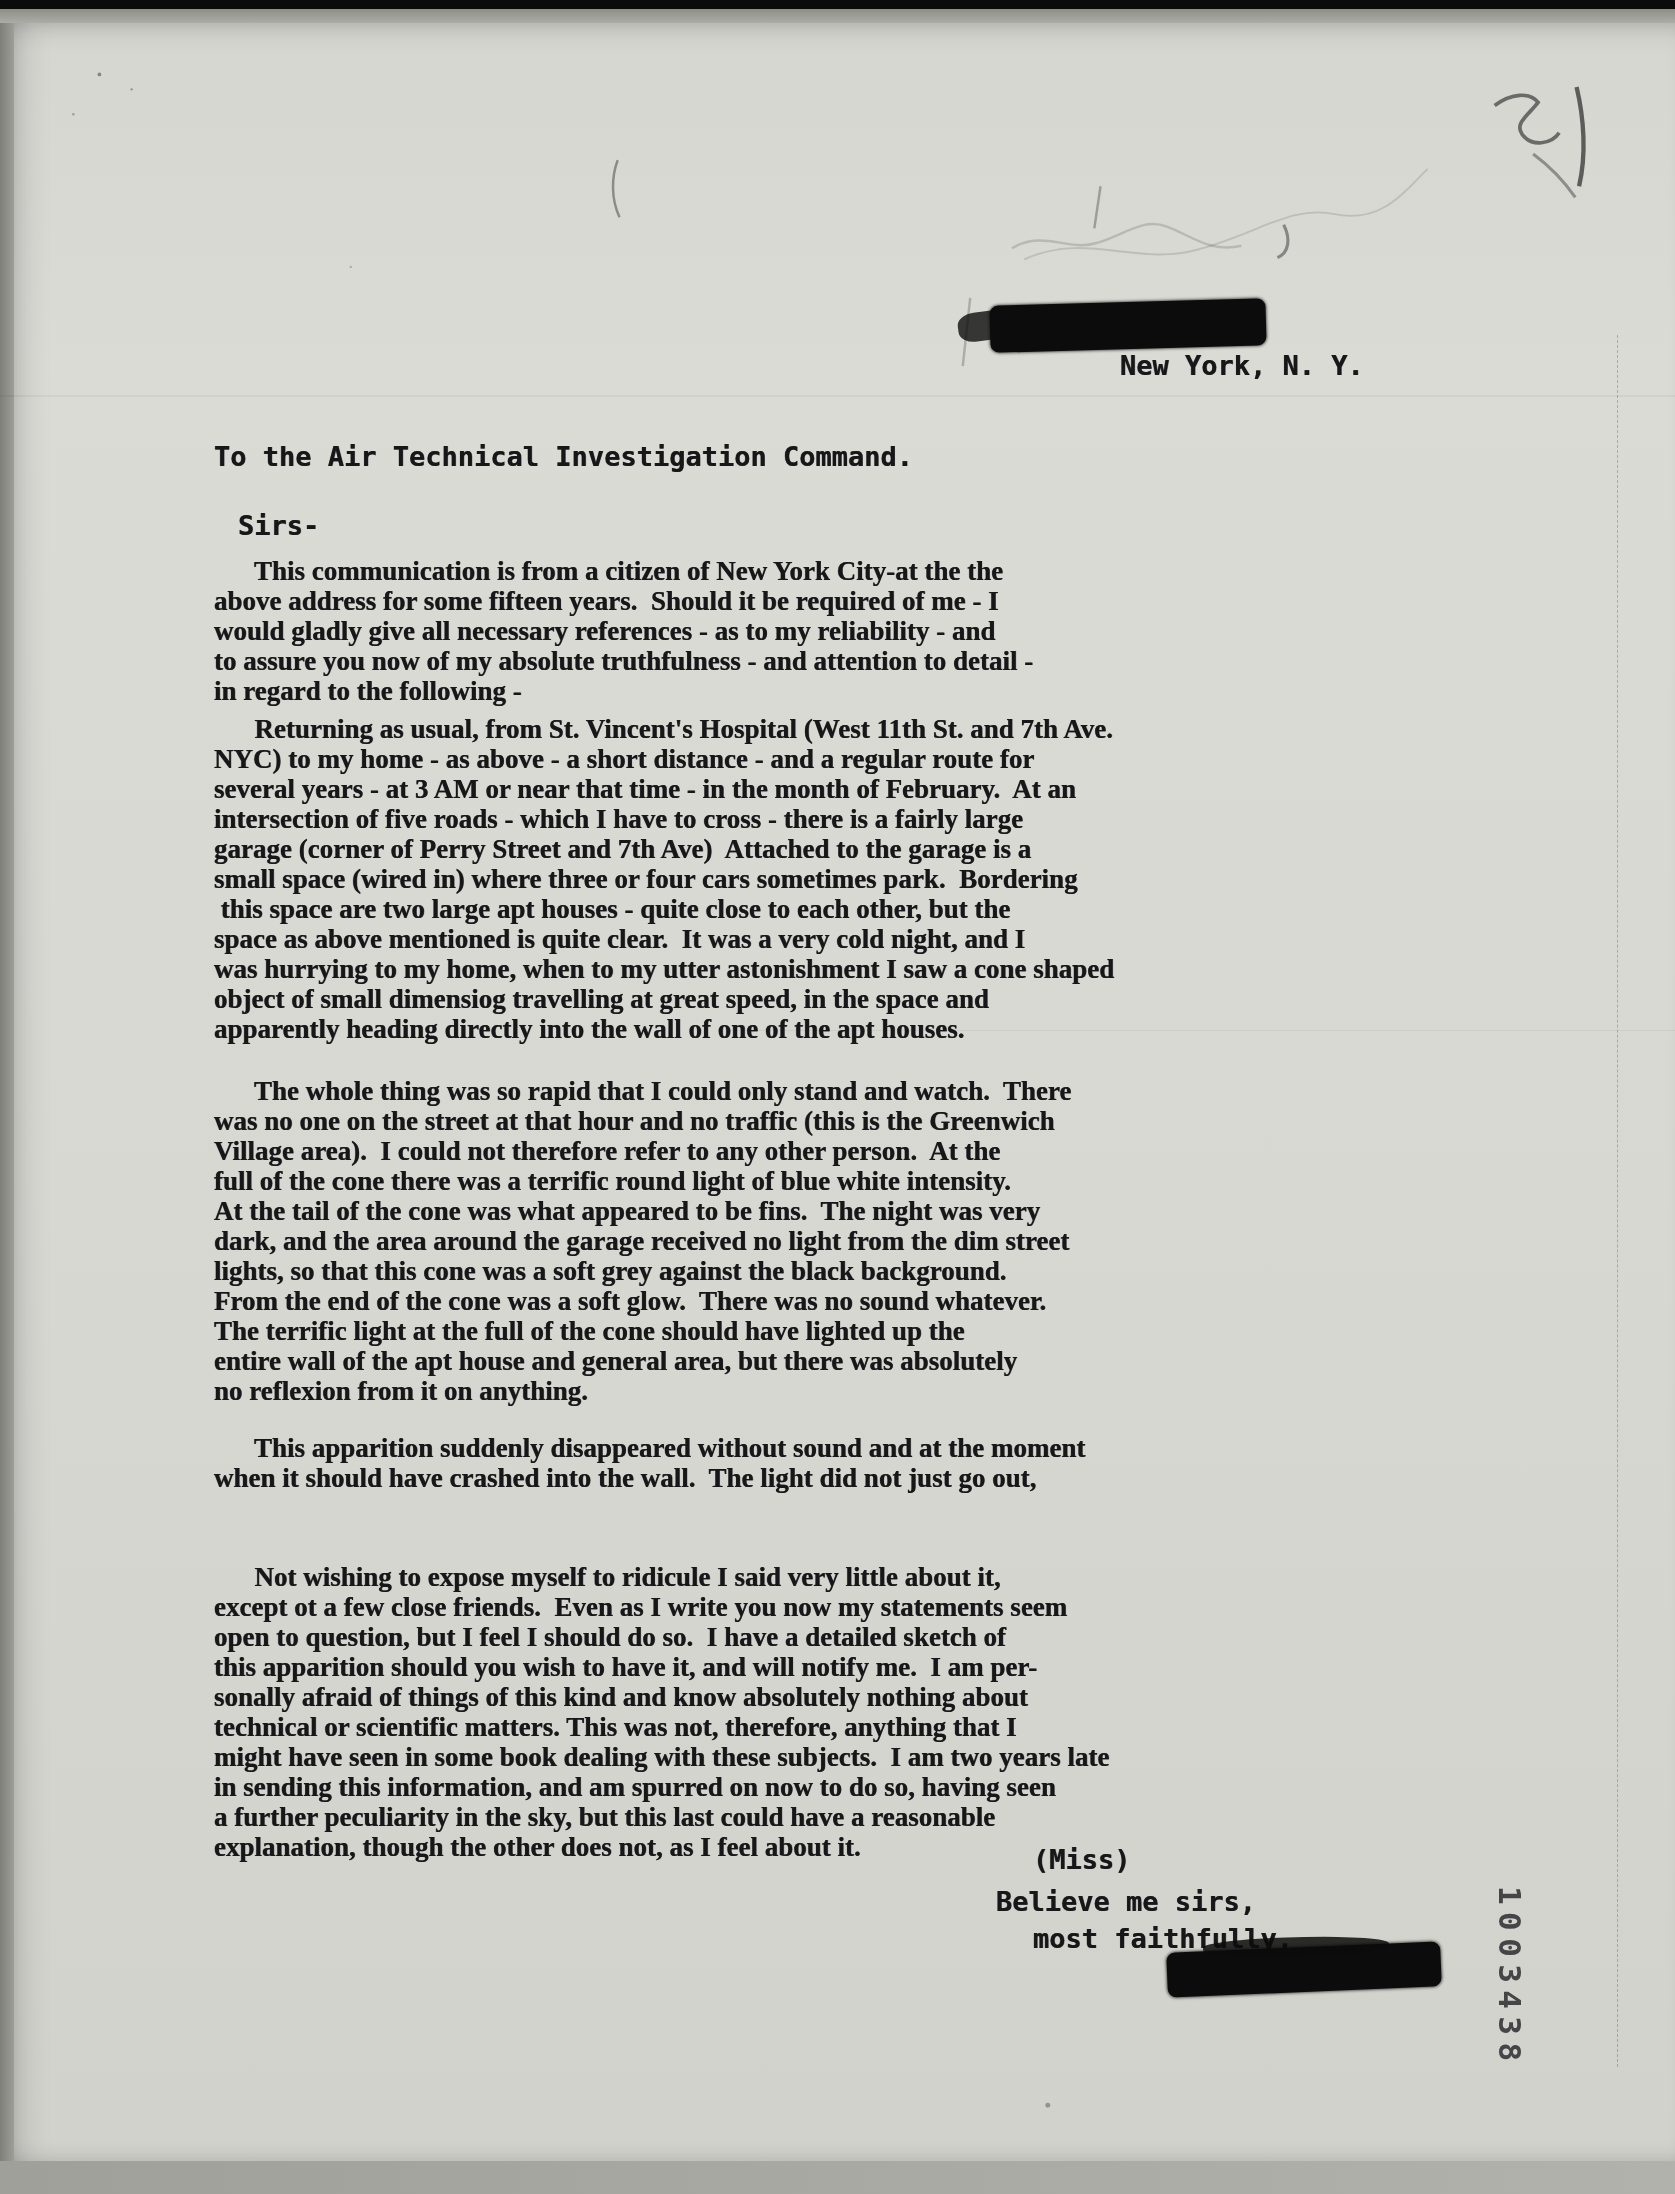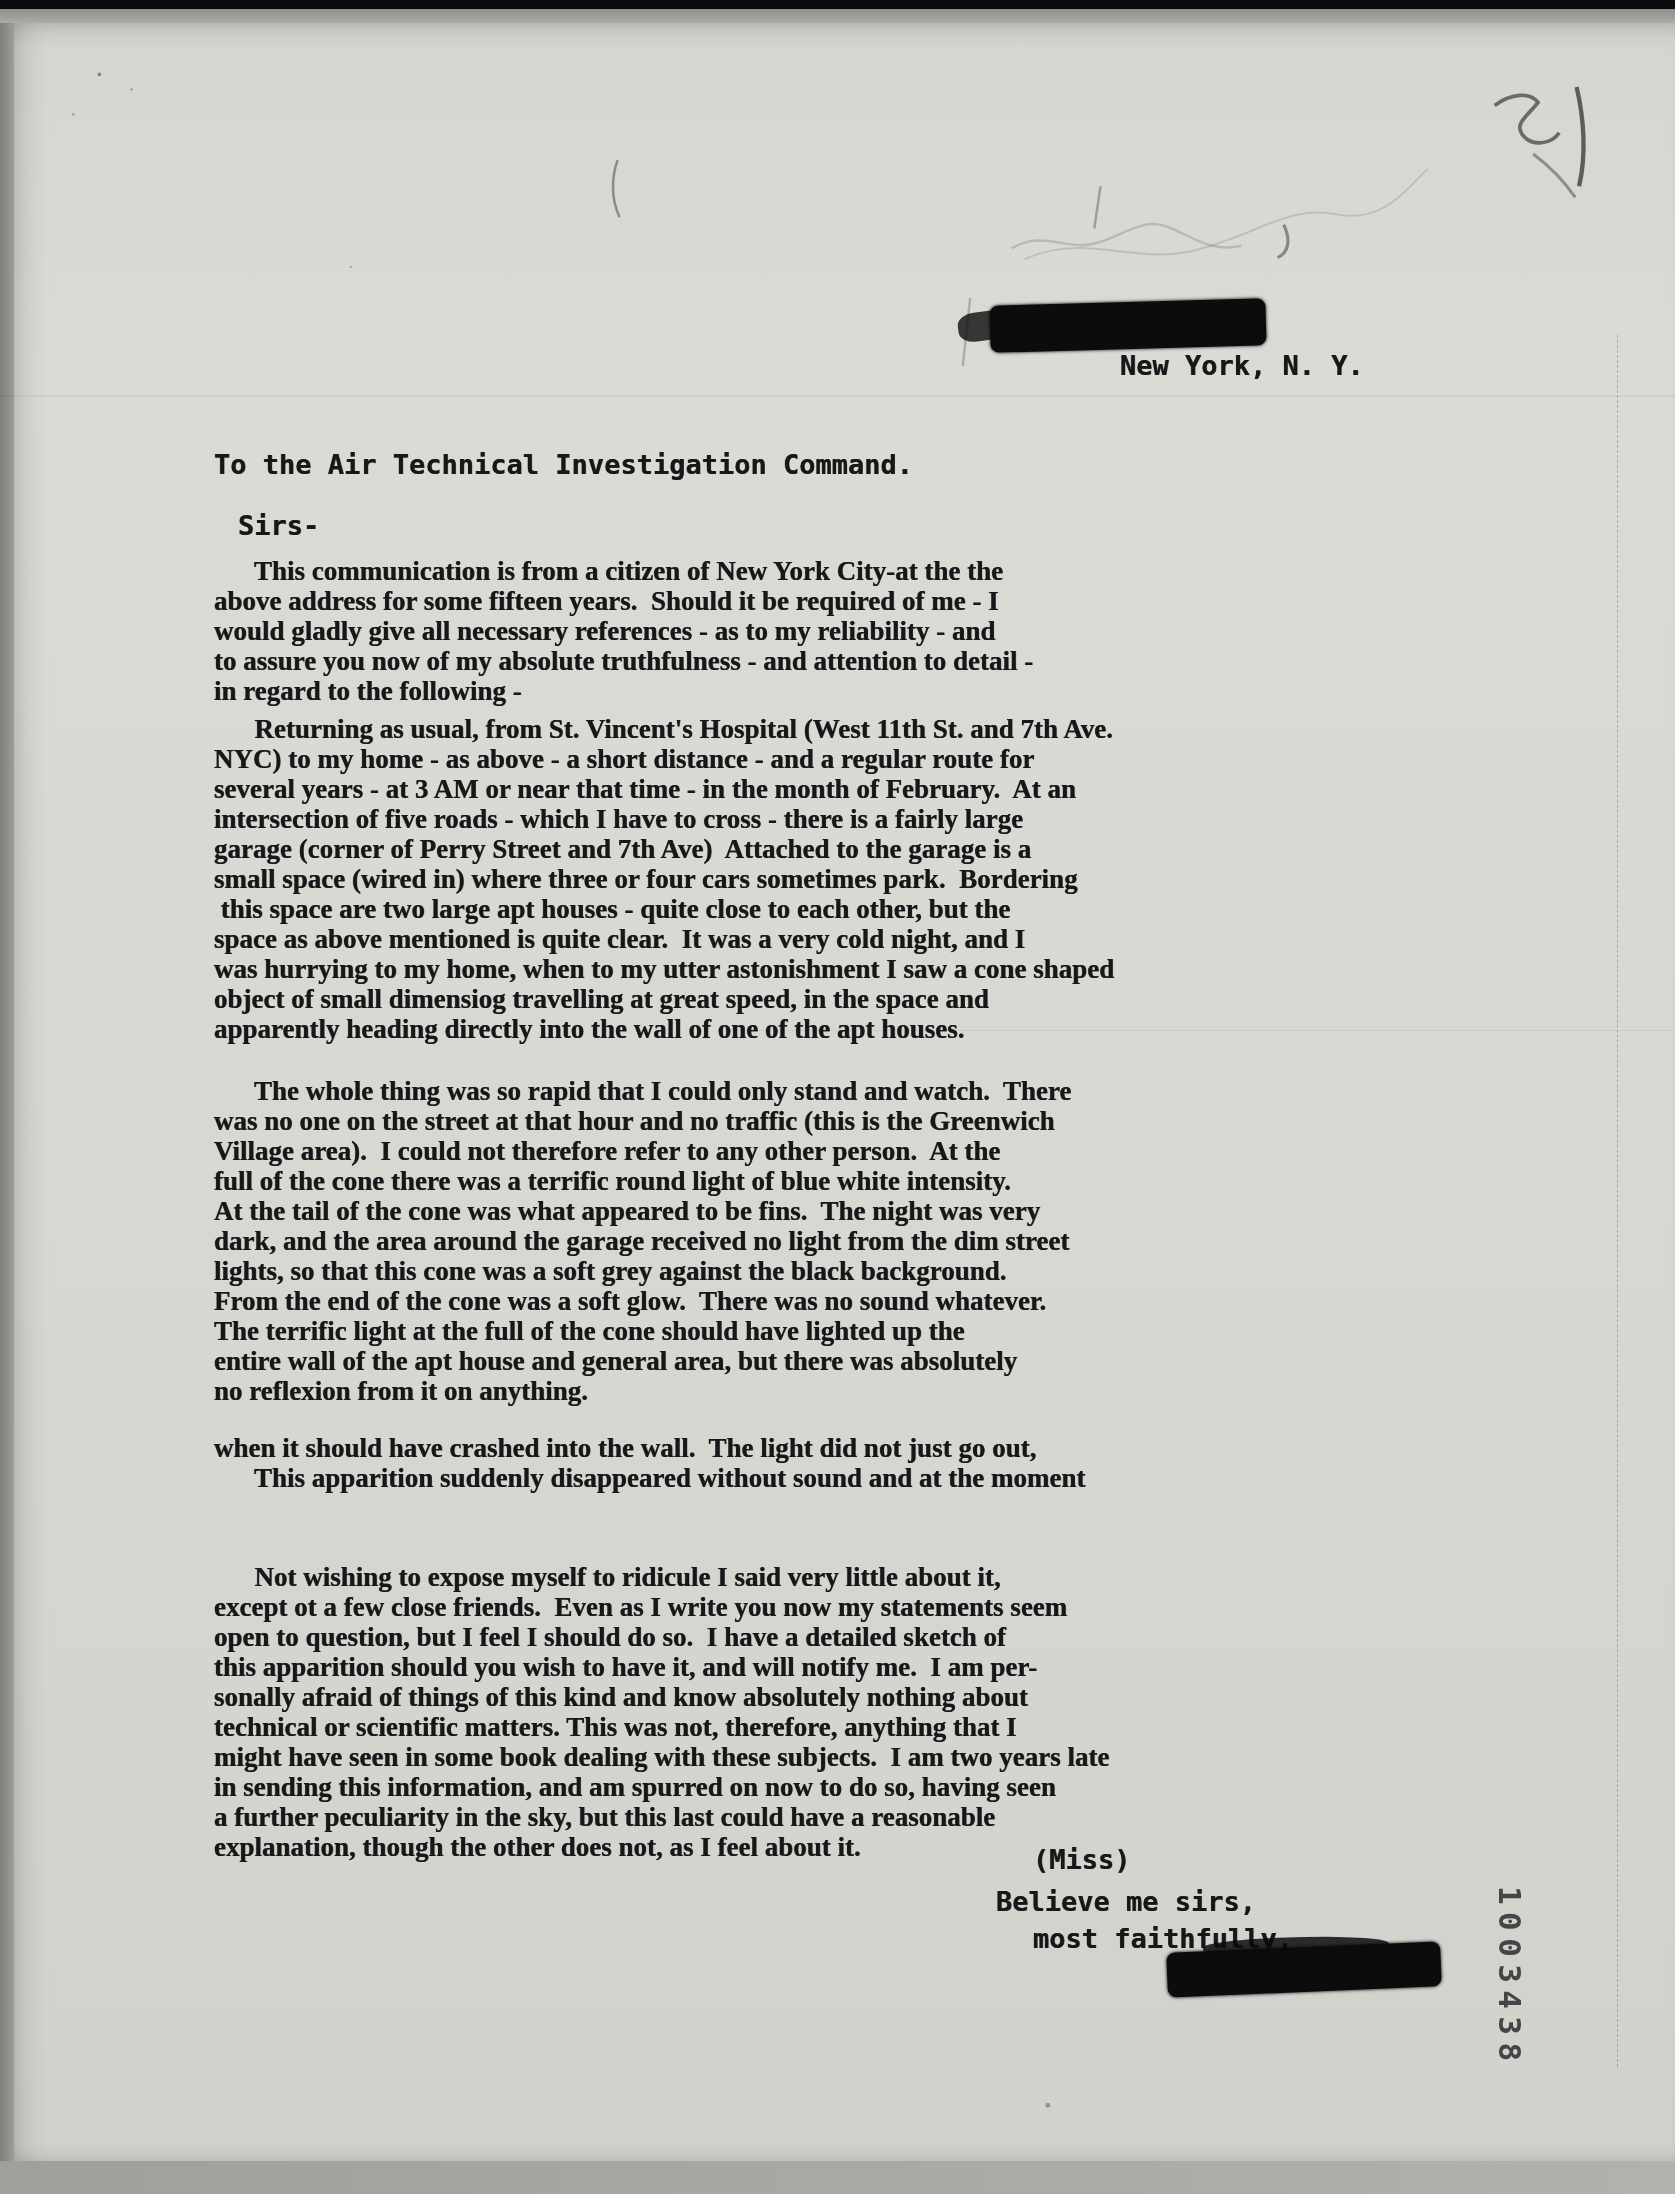--- a/index.html
+++ b/index.html
@@ -66,28 +66,28 @@
     <circle cx="160" cy="120" r="3" fill="#333" opacity="0.5"></circle>
     <circle cx="212" cy="144" r="2" fill="#333" opacity="0.4"></circle>
     <circle cx="118" cy="184" r="2" fill="#333" opacity="0.35"></circle>
     <circle cx="565" cy="430" r="2" fill="#444" opacity="0.3"></circle>
     <circle cx="1688" cy="3392" r="4" fill="#444" opacity="0.45"></circle>
   </svg>
 
   <div class="redaction r1"></div>
   <div class="typed" style="left:1120px;top:351px;">New York, N. Y.</div>
 
-  <div class="typed" style="left:214px;top:442px;margin-top:8px;">To the Air Technical Investigation Command.</div>
+  <div class="typed" style="left:214px;top:442px;">To the Air Technical Investigation Command.</div>
 
   <div class="typed" style="left:214px;top:511px;margin-left:24px;">Sirs-</div>
 
   <div class="typed para" style="top:556px;"><div>      This communication is from a citizen of New York City-at the the</div><div>above address for some fifteen years.  Should it be required of me - I</div><div>would gladly give all necessary references - as to my reliability - and</div><div>to assure you now of my absolute truthfulness - and attention to detail -</div><div>in regard to the following -</div></div>
   <div class="typed para" style="top:714px;"><div>      Returning as usual, from St. Vincent's Hospital (West 11th St. and 7th Ave.</div><div>NYC) to my home - as above - a short distance - and a regular route for</div><div>several years - at 3 AM or near that time - in the month of February.  At an</div><div>intersection of five roads - which I have to cross - there is a fairly large</div><div>garage (corner of Perry Street and 7th Ave)  Attached to the garage is a</div><div>small space (wired in) where three or four cars sometimes park.  Bordering</div><div> this space are two large apt houses - quite close to each other, but the</div><div>space as above mentioned is quite clear.  It was a very cold night, and I</div><div>was hurrying to my home, when to my utter astonishment I saw a cone shaped</div><div>object of small dimensiog travelling at great speed, in the space and</div><div>apparently heading directly into the wall of one of the apt houses.</div></div>
   <div class="typed para" style="top:1076px;"><div>      The whole thing was so rapid that I could only stand and watch.  There</div><div>was no one on the street at that hour and no traffic (this is the Greenwich</div><div>Village area).  I could not therefore refer to any other person.  At the</div><div>full of the cone there was a terrific round light of blue white intensity.</div><div>At the tail of the cone was what appeared to be fins.  The night was very</div><div>dark, and the area around the garage received no light from the dim street</div><div>lights, so that this cone was a soft grey against the black background.</div><div>From the end of the cone was a soft glow.  There was no sound whatever.</div><div>The terrific light at the full of the cone should have lighted up the</div><div>entire wall of the apt house and general area, but there was absolutely</div><div>no reflexion from it on anything.</div></div>
-  <div class="typed para" style="top:1433px;"><div>when it should have crashed into the wall.  The light did not just go out,</div><div>      This apparition suddenly disappeared without sound and at the moment</div></div>
+  <div class="typed para" style="top:1433px;"><div>      This apparition suddenly disappeared without sound and at the moment</div><div>when it should have crashed into the wall.  The light did not just go out,</div></div>
   <div class="typed para" style="top:1562px;"><div>      Not wishing to expose myself to ridicule I said very little about it,</div><div>except ot a few close friends.  Even as I write you now my statements seem</div><div>open to question, but I feel I should do so.  I have a detailed sketch of</div><div>this apparition should you wish to have it, and will notify me.  I am per-</div><div>sonally afraid of things of this kind and know absolutely nothing about</div><div>technical or scientific matters. This was not, therefore, anything that I</div><div>might have seen in some book dealing with these subjects.  I am two years late</div><div>in sending this information, and am spurred on now to do so, having seen</div><div>a further peculiarity in the sky, but this last could have a reasonable</div><div>explanation, though the other does not, as I feel about it.</div></div>
 
   <div class="typed" style="left:996px;top:1887px;">Believe me sirs,</div>
   <div class="typed" style="left:1033px;top:1924px;">most faithfully,</div>
   <div class="typed" style="left:1033px;top:1845px;">(Miss)</div>
   <div class="redaction r2"></div>
 
   <div class="stamp">1003438</div>
 </div>
 

